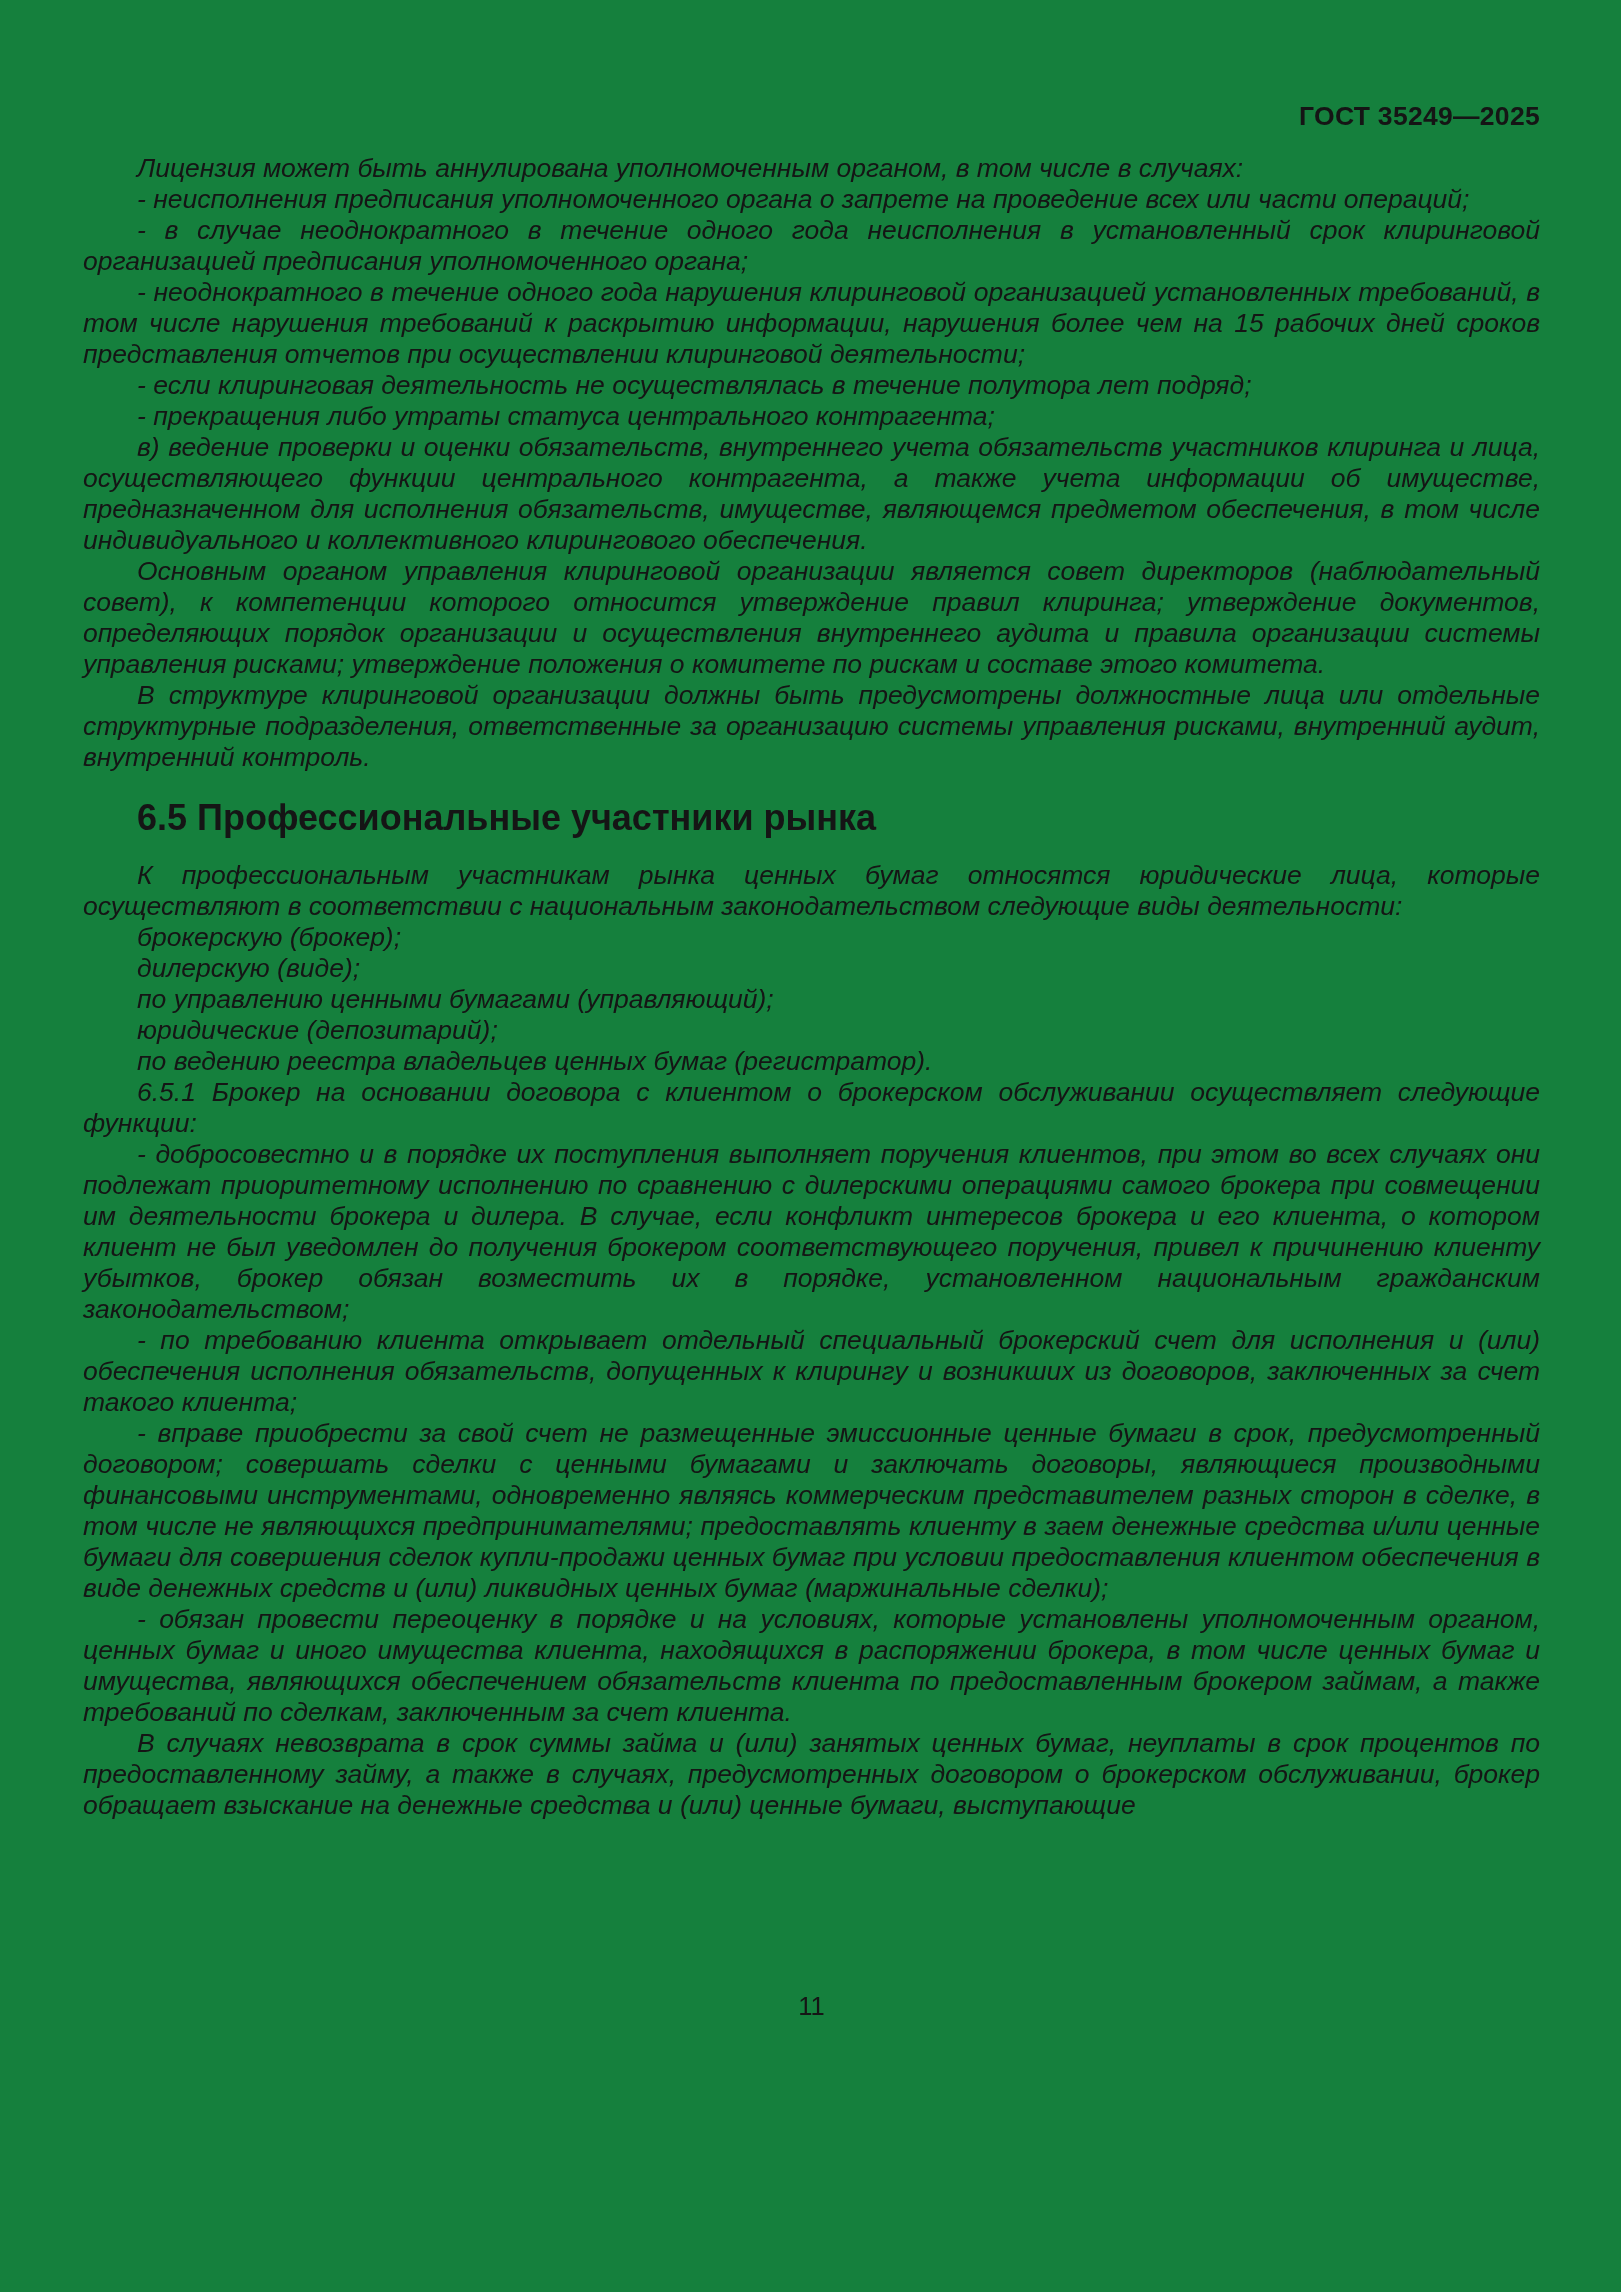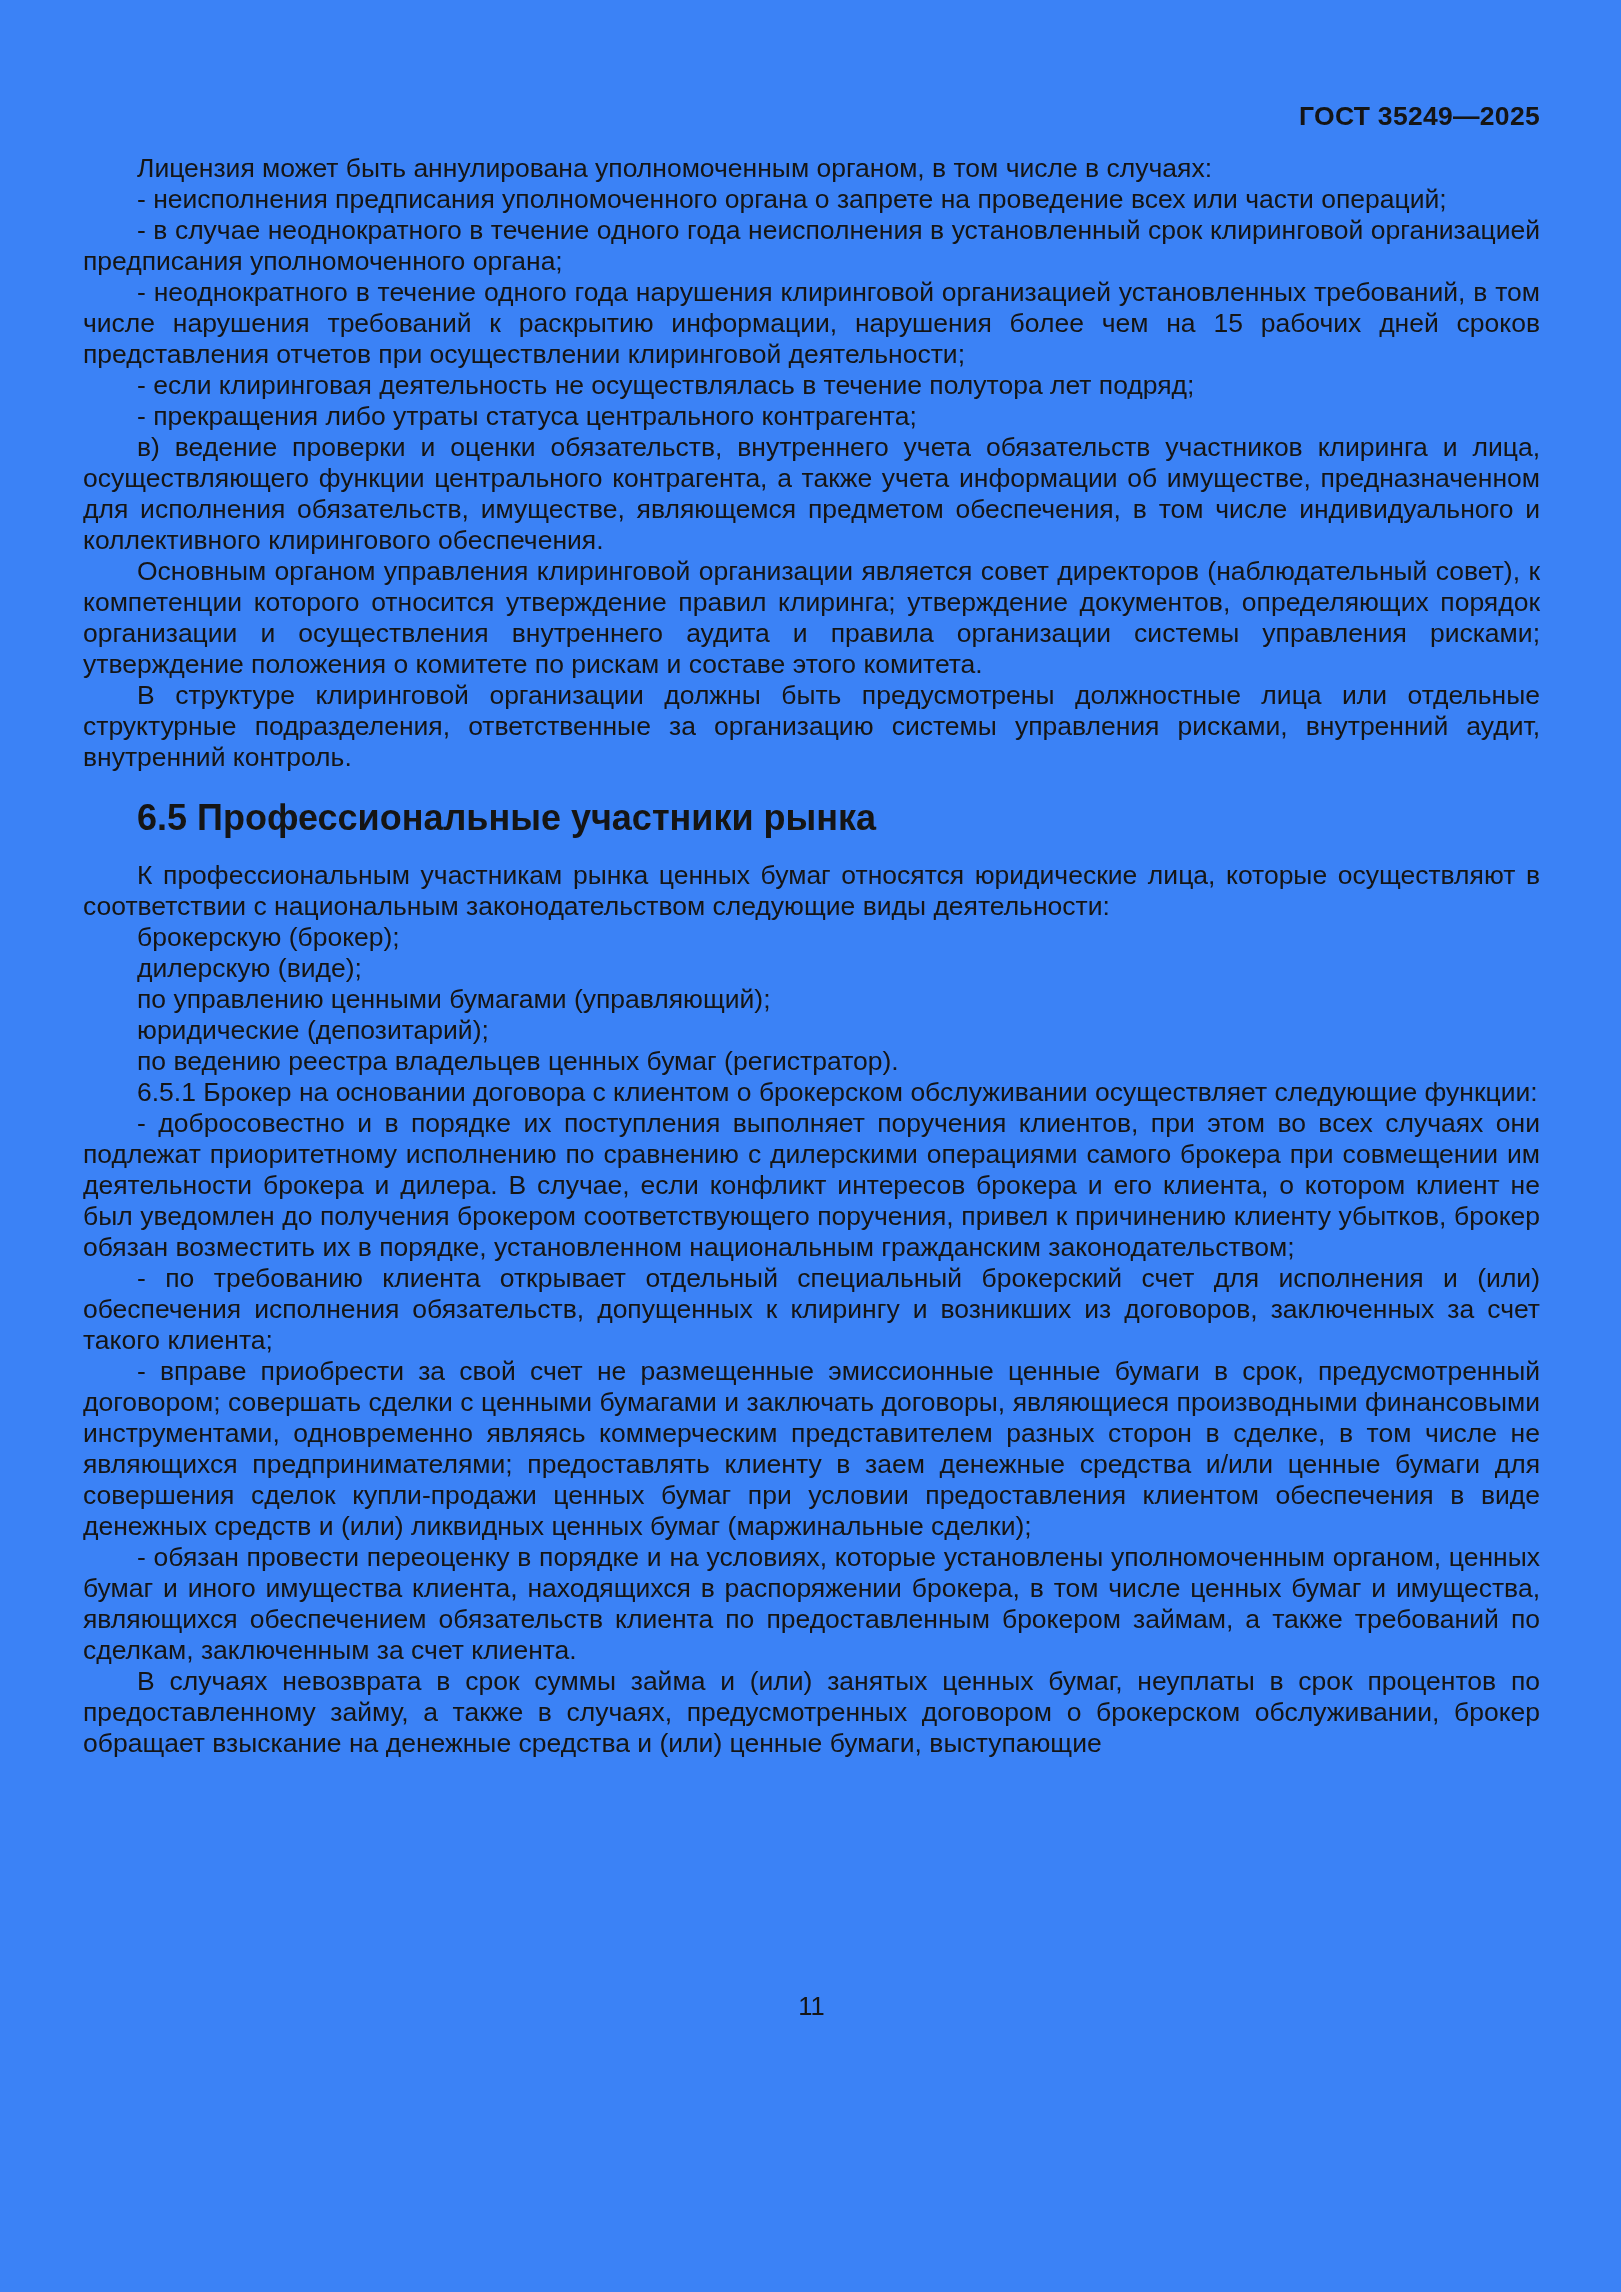--- a/index.html
+++ b/index.html
@@ -9,21 +9,21 @@
     height: 2293px;
     background: #ffffff;
     color: #151515;
     font-family: "Liberation Sans", "DejaVu Sans", sans-serif;
     position: relative;
     overflow: hidden;
   }
   .page {
     position: absolute;
     inset: 0;
-    background: #3b82f6;
+    background: #15803d;
   }
   .page-header {
     position: absolute;
     top: 101px;
     left: 83px;
     width: 1457px;
     text-align: right;
     font-size: 26.5px;
     font-weight: bold;
     letter-spacing: 0.3px;
@@ -33,20 +33,21 @@
     top: 153px;
     left: 83px;
     width: 1457px;
     font-size: 26.5px;
     line-height: 31px;
     text-align: justify;
   }
   .para {
     margin: 0;
     text-indent: 54px;
+    font-style: italic;
   }
   .section-heading {
     margin: 29px 0 26.5px 0;
     font-size: 36px;
     font-weight: bold;
     text-indent: 54px;
     text-align: left;
   }
   .page-footer {
     position: absolute;

